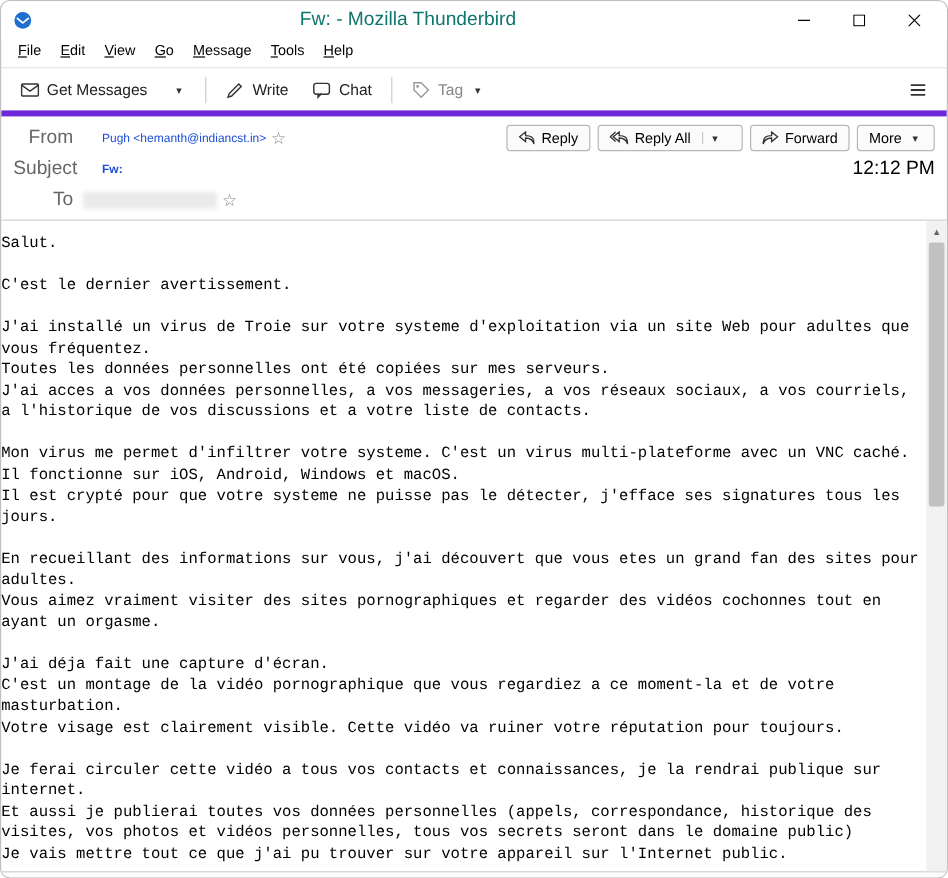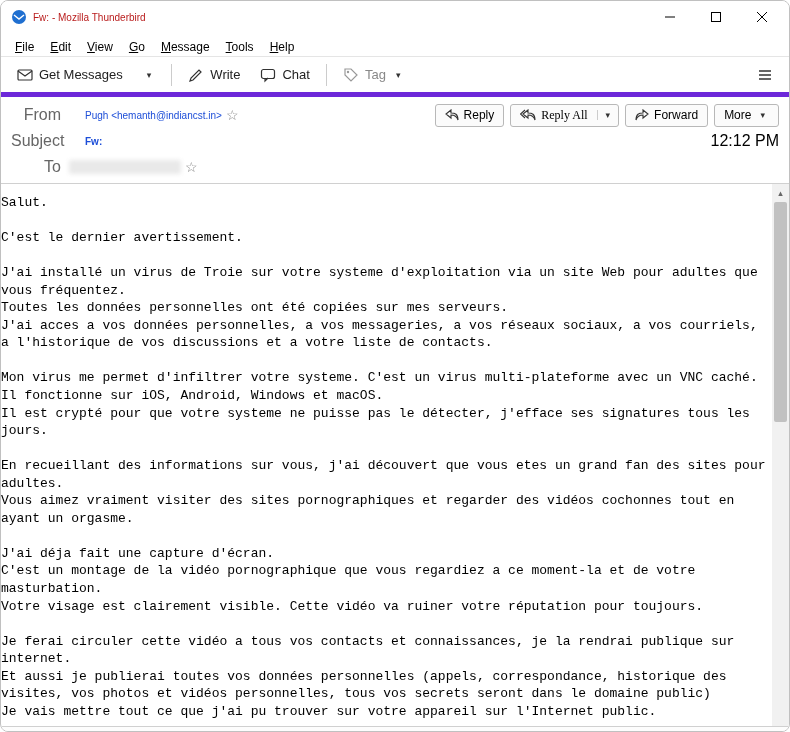--- a/index.html
+++ b/index.html
@@ -1,38 +1,38 @@
 <!DOCTYPE html>
 <html><head>
 <meta charset="utf-8">
 <style>
 * { box-sizing: border-box; margin: 0; padding: 0; }
 body { font-family: "Segoe UI", Arial, sans-serif; font-size: 13px; background: #fff; width: 790px; height: 732px; overflow: hidden; border: 1px solid #c0c0c0; border-radius: 8px; }
 .titlebar { height: 32px; background: #fff; display: flex; align-items: center; padding: 0 4px 0 10px; }
 .titlebar .tb-icon { width: 16px; height: 16px; margin-right: 6px; }
-.titlebar .title { flex: 1; font-size: 10px; color: #b91c1c; }
+.titlebar .title { flex: 1; font-size: 16px; color: #0f766e; text-align: center; }
 .winbtn { width: 46px; height: 30px; display: flex; align-items: center; justify-content: center; color: #000; }
-.menubar { height: 24px; display: flex; align-items: flex-end; padding: 0 6px; border-bottom: 1px solid #e5e5e5; }
+.menubar { height: 24px; display: flex; align-items: flex-start; padding: 0 6px; border-bottom: 1px solid #e5e5e5; }
 .menuitem { padding: 2px 8px; font-size: 12px; color: #000; cursor: default; }
 .menuitem u { text-decoration: underline; }
 .toolbar { height: 40px; display: flex; align-items: center; padding: 0 8px; border-bottom: 5px solid #6d28d9; gap: 4px; }
 .tbtn { display: flex; align-items: center; gap: 6px; padding: 5px 8px; border-radius: 3px; font-size: 13px; color: #222; cursor: default; }
 .tbtn .ico { width: 16px; height: 16px; display: inline-flex; align-items: center; justify-content: center; }
 .vsep { width: 1px; height: 22px; background: #ccc; margin: 0 4px; }
 .caret { font-size: 9px; color: #333; padding: 0 4px; }
 .spacer { flex: 1; }
 .hamburger { margin-left: auto; }
 .headers { padding: 6px 10px 4px 10px; border-bottom: 1px solid #d0d0d0; }
 .hrow { display: flex; align-items: center; min-height: 24px; }
 .hlabel { width: 58px; text-align: right; color: #666; font-size: 16px; padding-right: 8px; }
 .hval { color: #1d4ed8; font-size: 10px; margin-left: 16px; }
 .starsmall { color: #888; margin-left: 4px; font-size: 14px; }
 .actionbar { display: flex; gap: 6px; margin-left: auto; border-radius: 11px; }
 .abtn { display: flex; align-items: center; gap: 5px; border: 1px solid #b8b8b8; background: #fbfbfb; border-radius: 3px; padding: 3px 9px; font-size: 12px; cursor: default; }
-.abtn.split { padding-right: 0; font-family: Liberation Serif, serif; }
+.abtn.split { padding-right: 12px; }
 .abtn.split .caret { padding: 0 8px; border-left: 1px solid #ccc; margin-left: 4px; }
 .subjrow { display: flex; align-items: center; margin-top: 2px; }
 .time { margin-left: auto; color: #000; font-size: 16px; }
 .torow { display: flex; align-items: center; margin-top: 2px; }
 .to-redact { width: 112px; height: 14px; background: #e9e9e9; filter: blur(2px); border-radius: 2px; display: inline-block; }
 .bodywrap { position: relative; height: calc(732px - 32px - 24px - 40px - 70px - 24px); display: flex; }
 .msgbody { flex: 1; padding: 10px 0; font-family: "Courier New", monospace; font-size: 13px; color: #000; line-height: 1.35; white-space: pre-wrap; overflow: hidden; }
 .scrollbar { width: 17px; background: #f1f1f1; position: relative; }
 .scrollbar .up, .scrollbar .down { height: 17px; display: flex; align-items: center; justify-content: center; font-size: 9px; color: #666; }
 .scrollbar .thumb { position: absolute; left: 2px; right: 2px; top: 18px; height: 220px; background: #c1c1c1; border-radius: 2px; }

